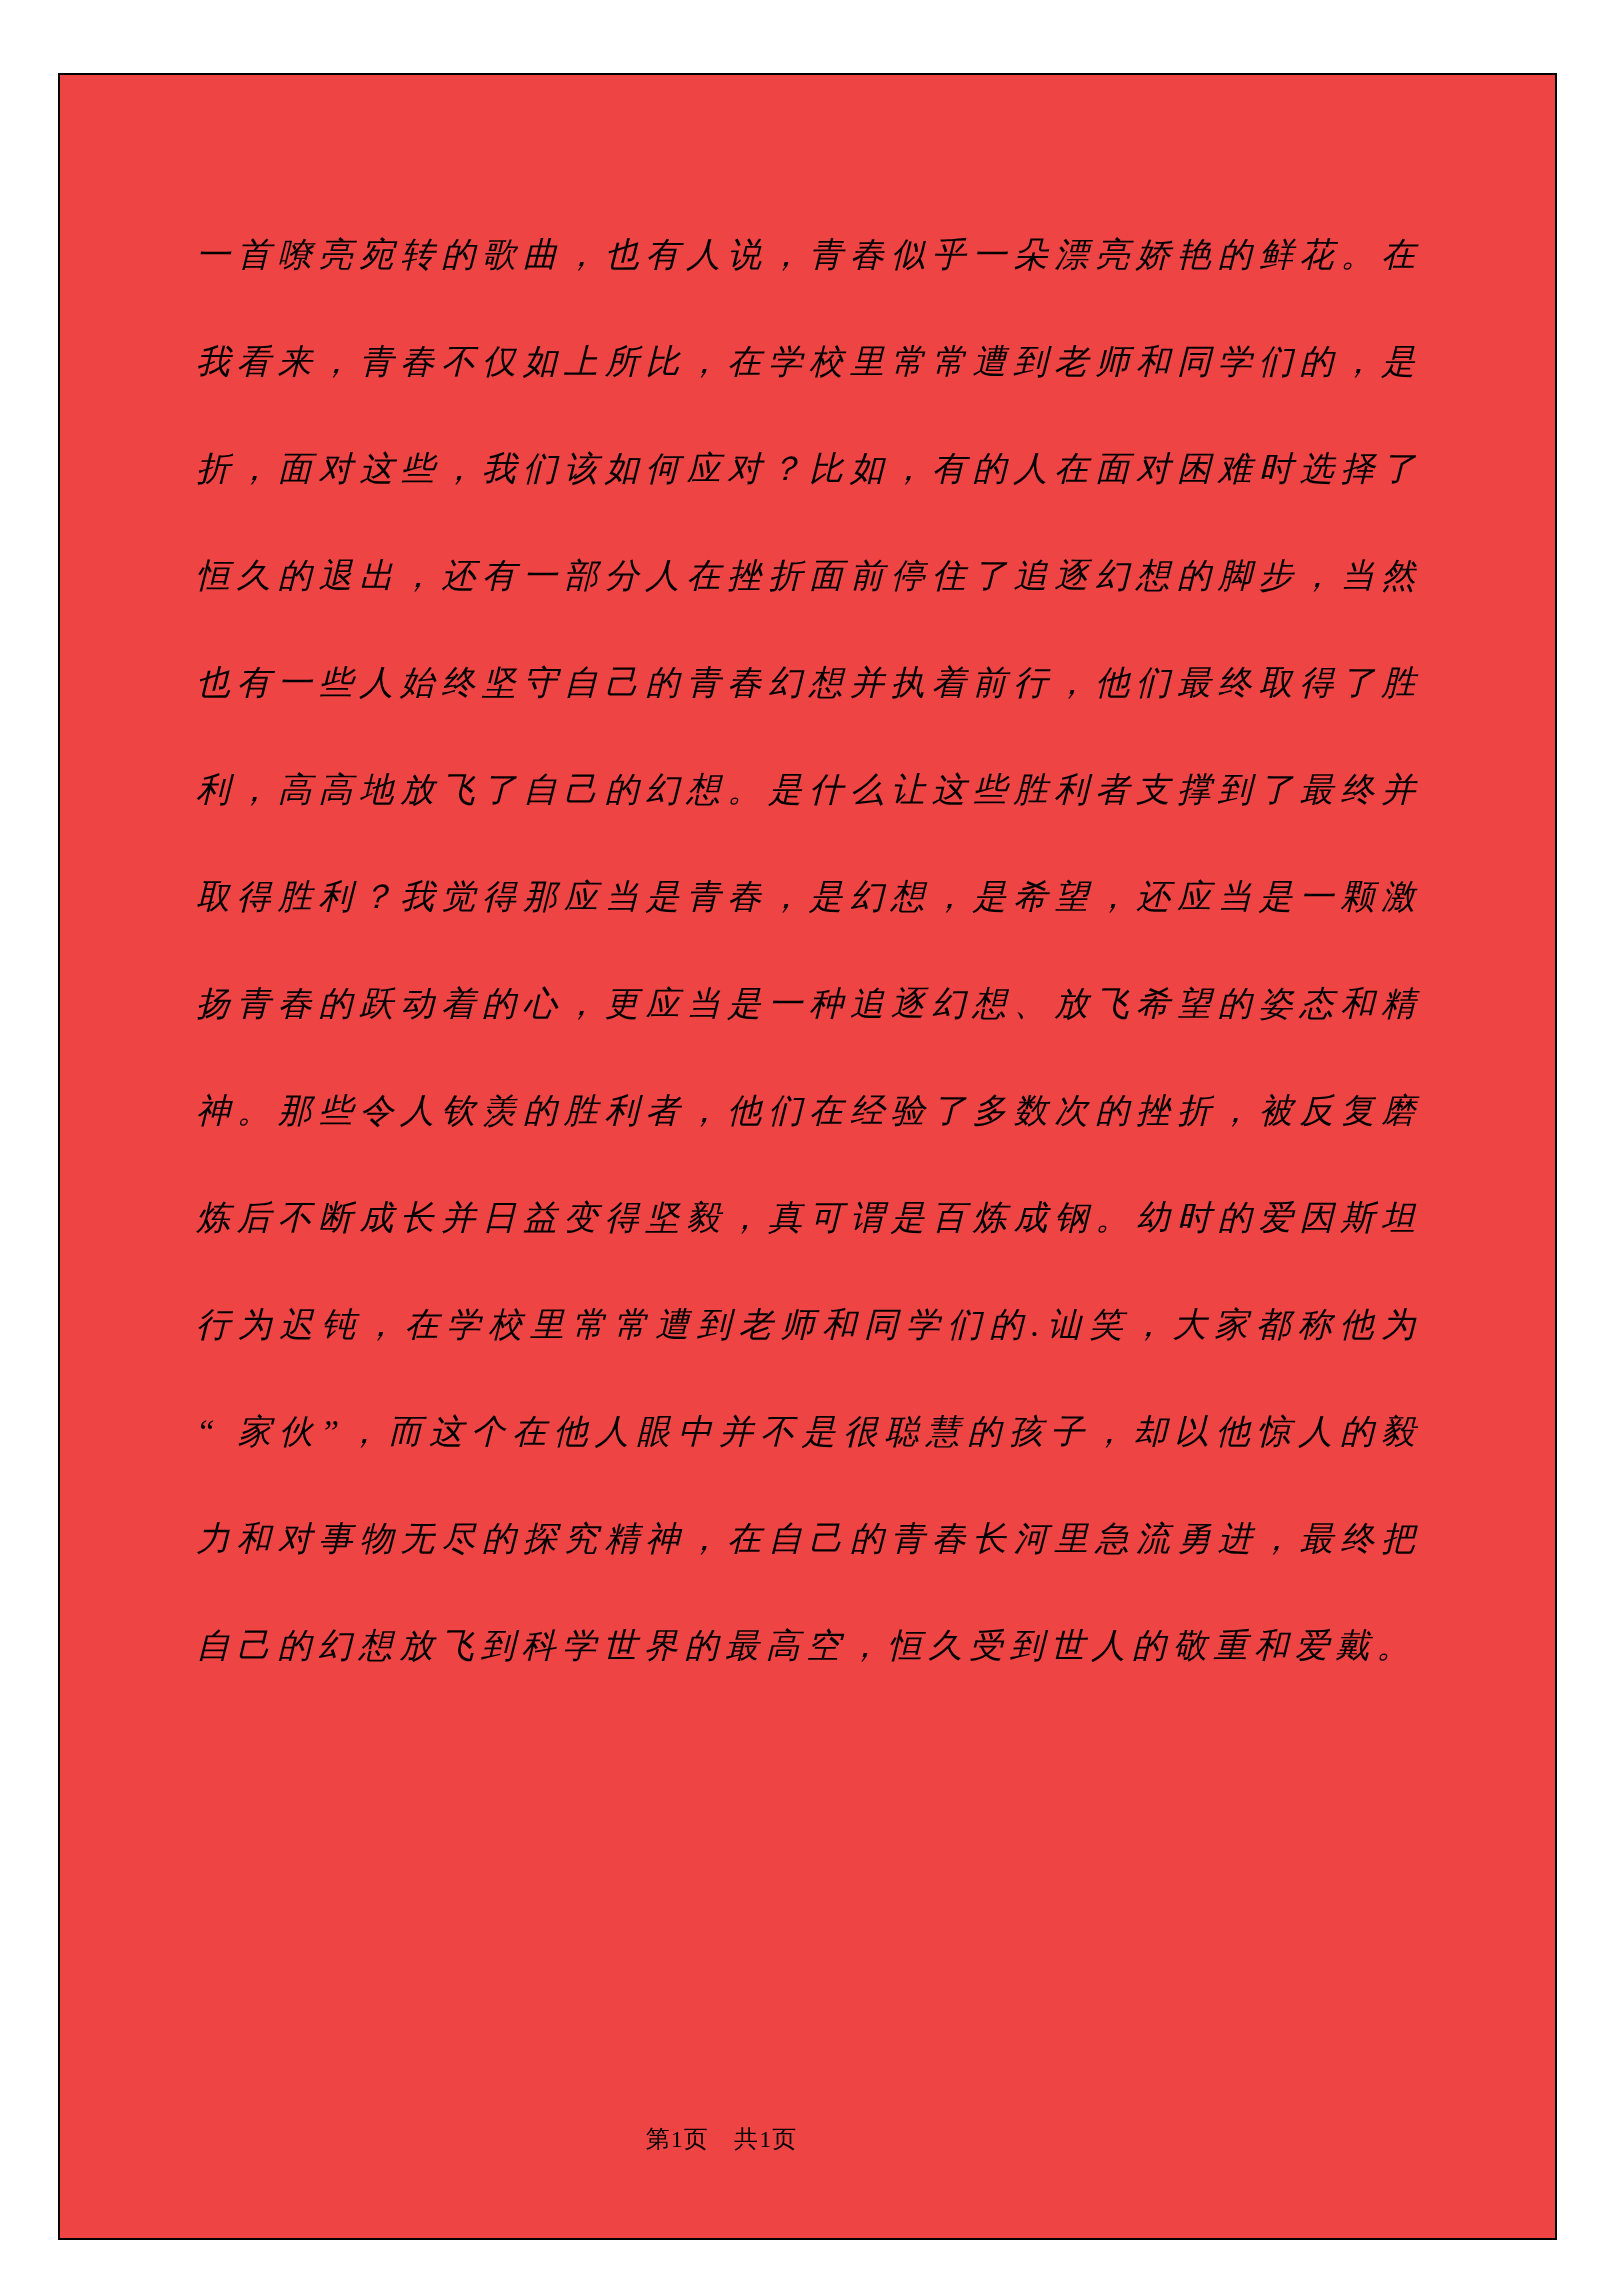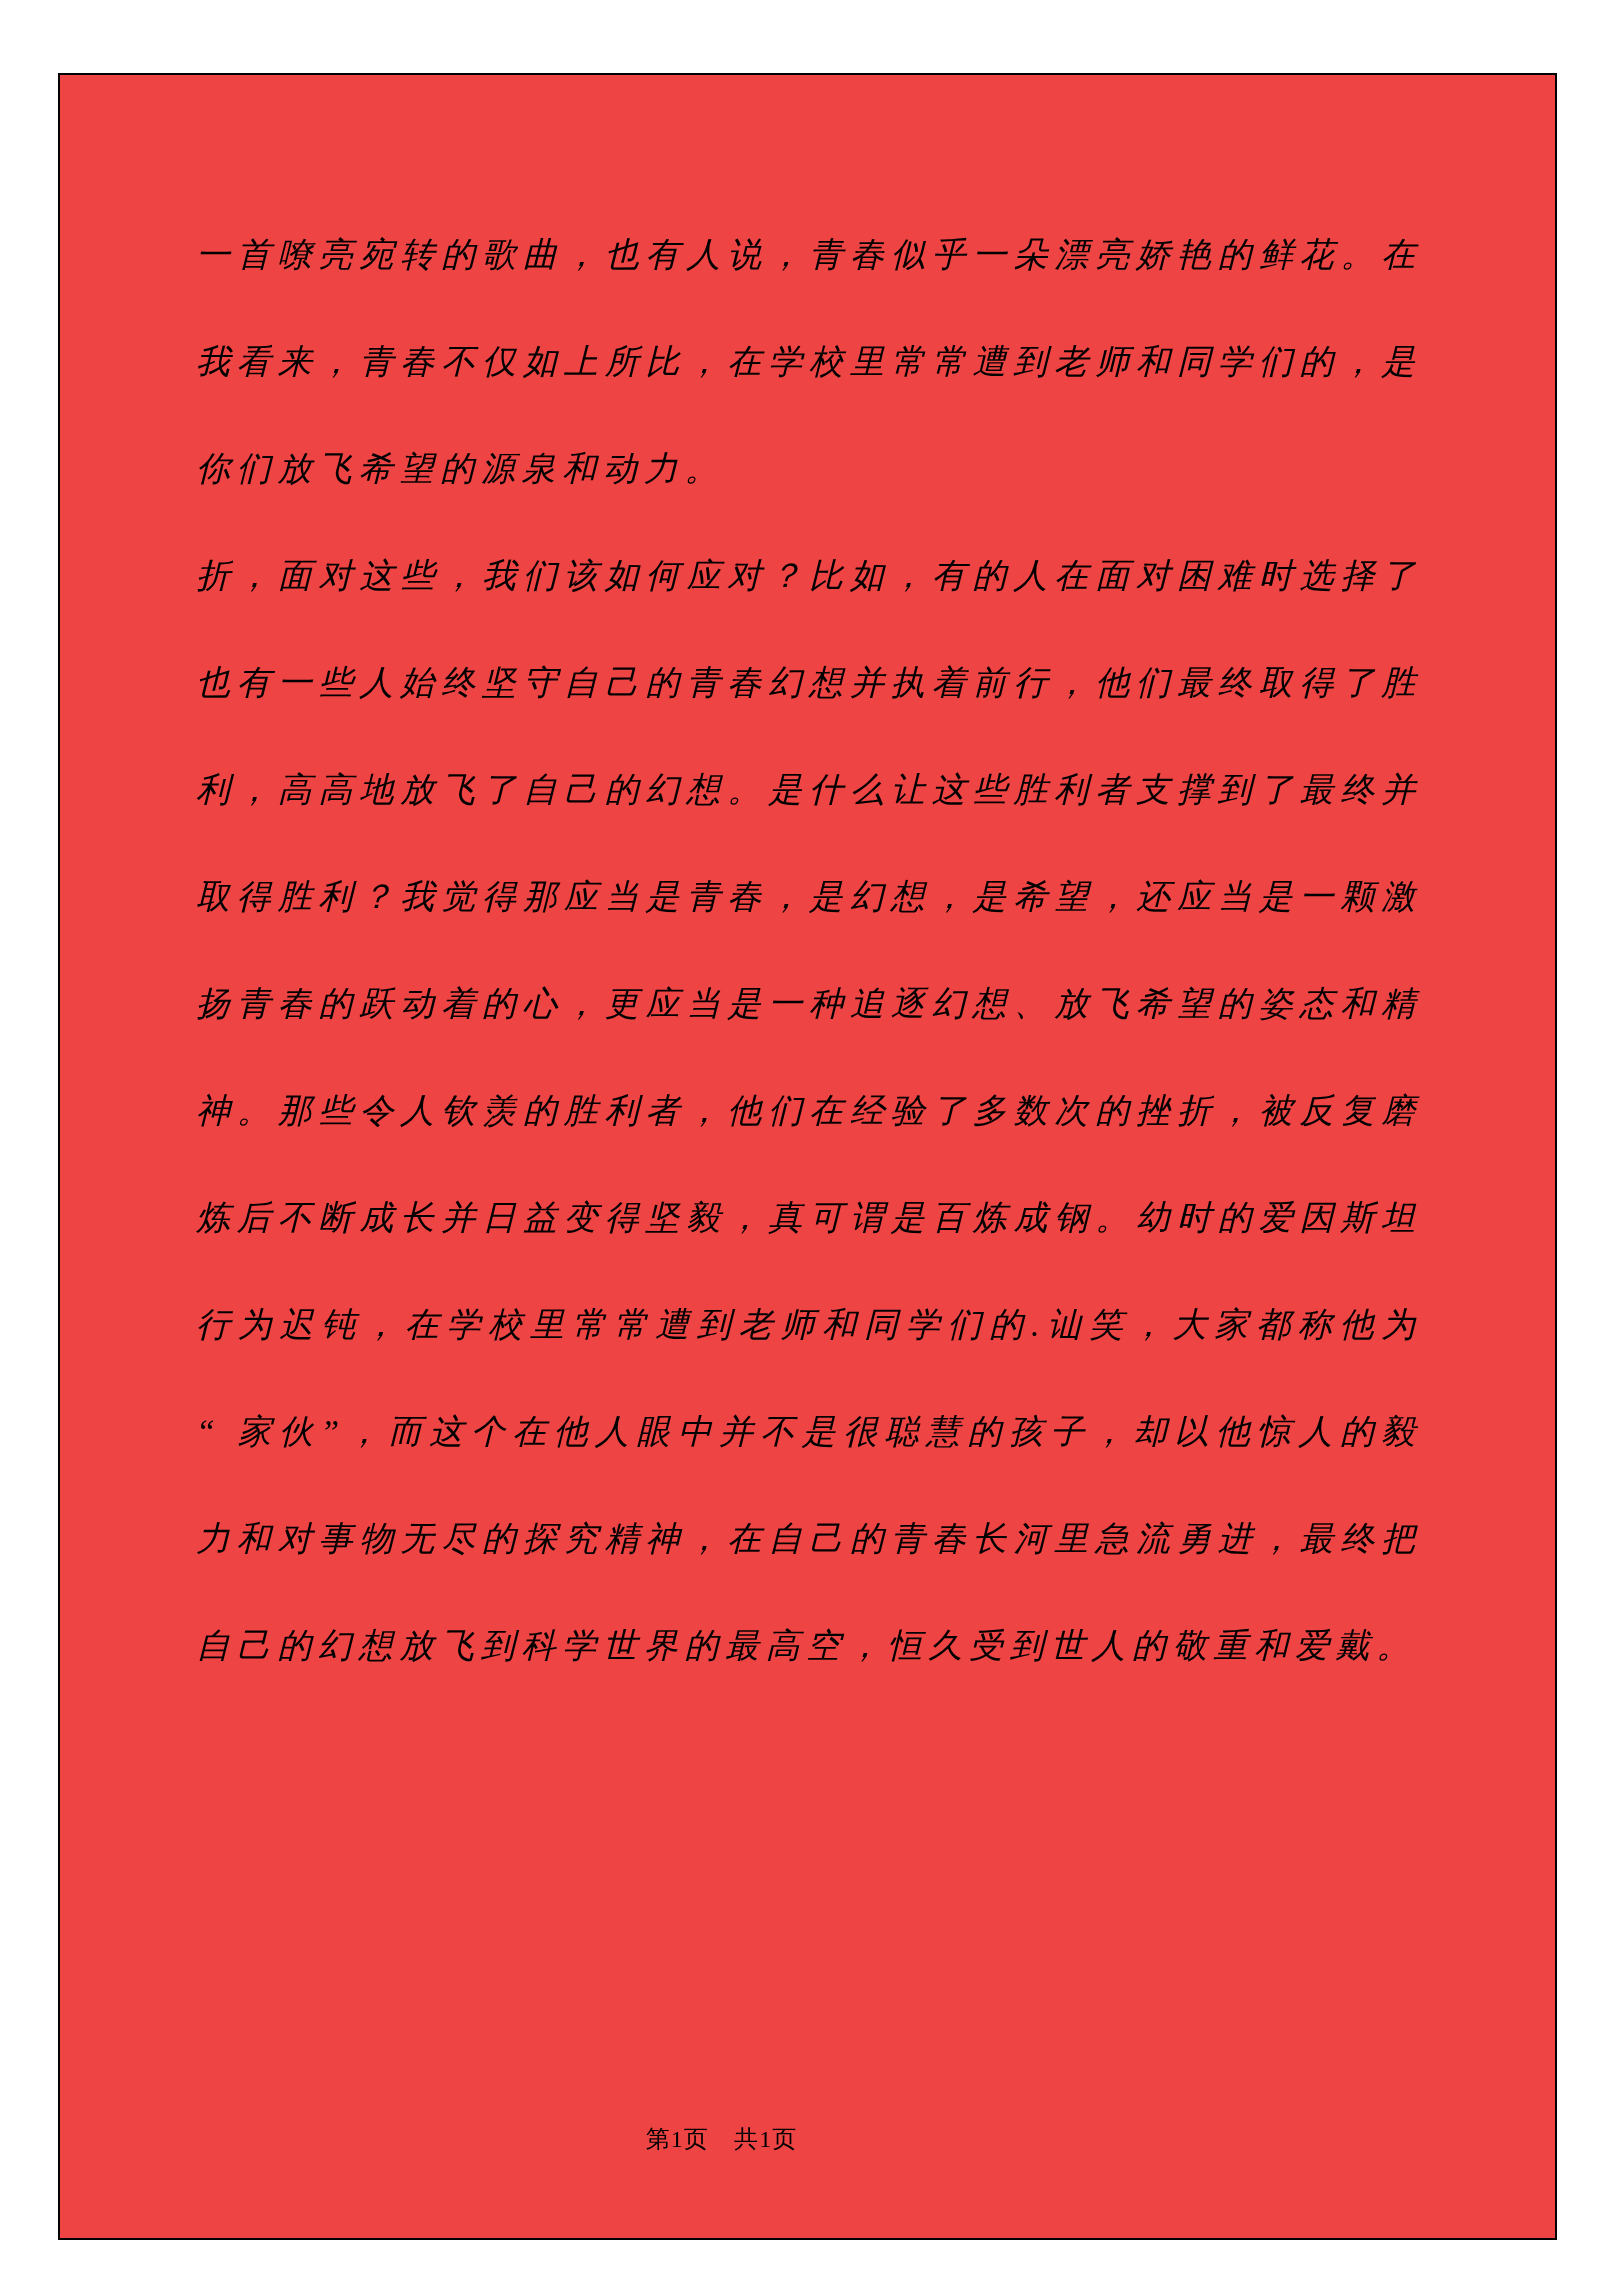--- a/index.html
+++ b/index.html
@@ -61,22 +61,22 @@
     color: #000000;
   }
 </style>
 </head>
 <body>
 
 <div class="frame">
   <div class="textblock" id="lines">
       <div class="line">一首嘹亮宛转的歌曲，也有人说，青春似乎一朵漂亮娇艳的鲜花。在</div>
       <div class="line">我看来，青春不仅如上所比，在学校里常常遭到老师和同学们的，是</div>
-      <div class="line end">你们放飞希望的源泉和动力。</div>
       <div class="line">折，面对这些，我们该如何应对？比如，有的人在面对困难时选择了</div>
+      <div class="line">恒久的退出，还有一部分人在挫折面前停住了追逐幻想的脚步，当然</div>
       <div class="line">也有一些人始终坚守自己的青春幻想并执着前行，他们最终取得了胜</div>
       <div class="line">利，高高地放飞了自己的幻想。是什么让这些胜利者支撑到了最终并</div>
       <div class="line">取得胜利？我觉得那应当是青春，是幻想，是希望，还应当是一颗激</div>
       <div class="line">扬青春的跃动着的心，更应当是一种追逐幻想、放飞希望的姿态和精</div>
       <div class="line">神。那些令人钦羡的胜利者，他们在经验了多数次的挫折，被反复磨</div>
       <div class="line">炼后不断成长并日益变得坚毅，真可谓是百炼成钢。幼时的爱因斯坦</div>
       <div class="line">行为迟钝，在学校里常常遭到老师和同学们的.讪笑，大家都称他为</div>
       <div class="line">“ 家伙”，而这个在他人眼中并不是很聪慧的孩子，却以他惊人的毅</div>
       <div class="line">力和对事物无尽的探究精神，在自己的青春长河里急流勇进，最终把</div>
       <div class="line end">自己的幻想放飞到科学世界的最高空，恒久受到世人的敬重和爱戴。</div>

